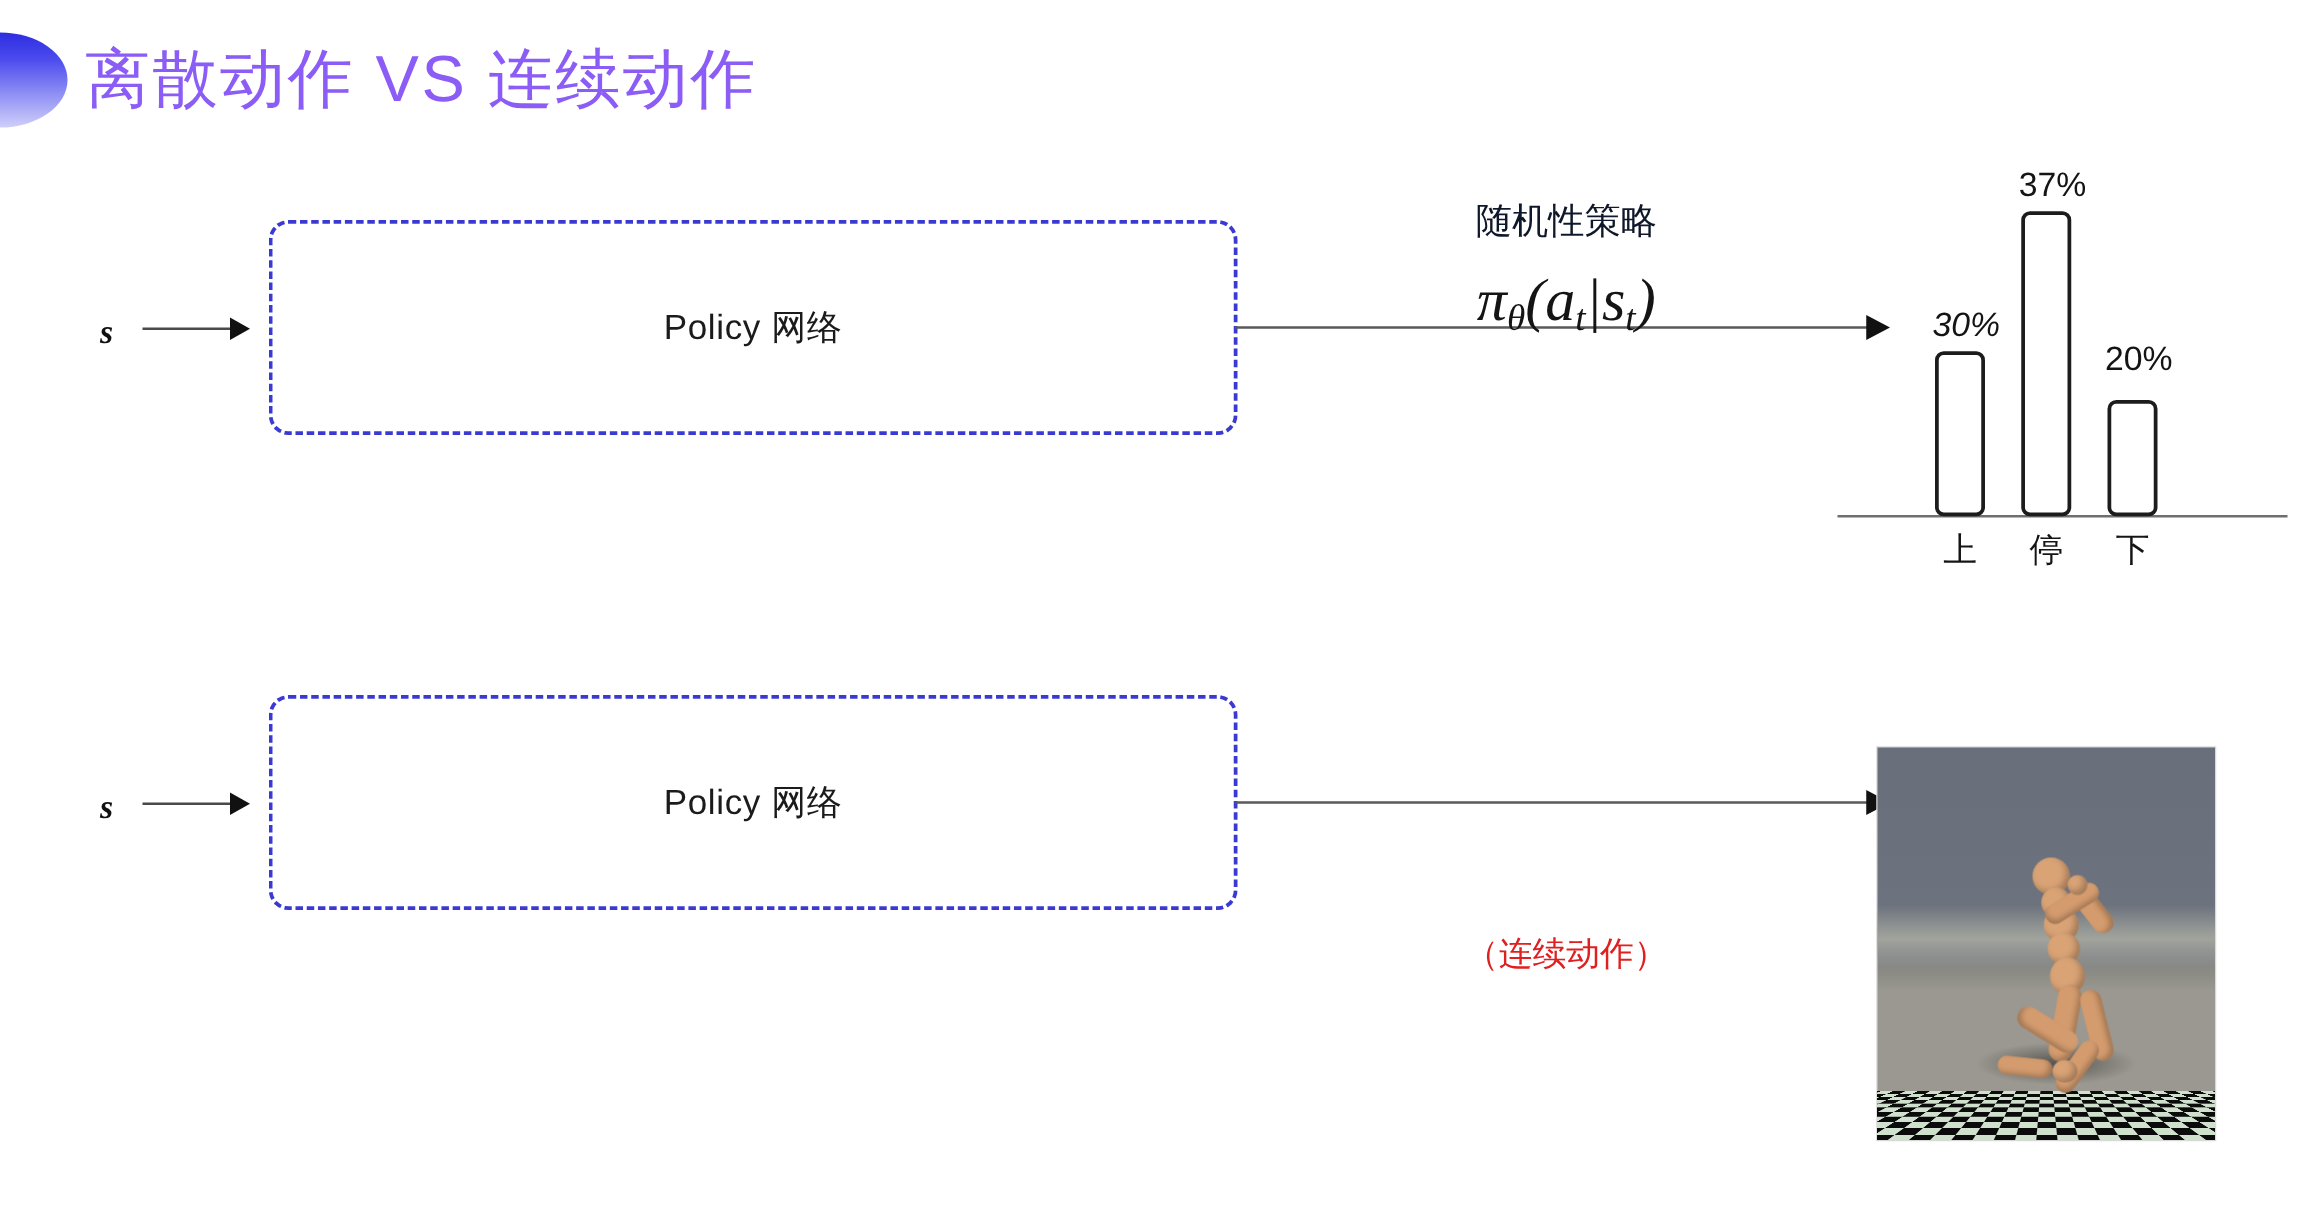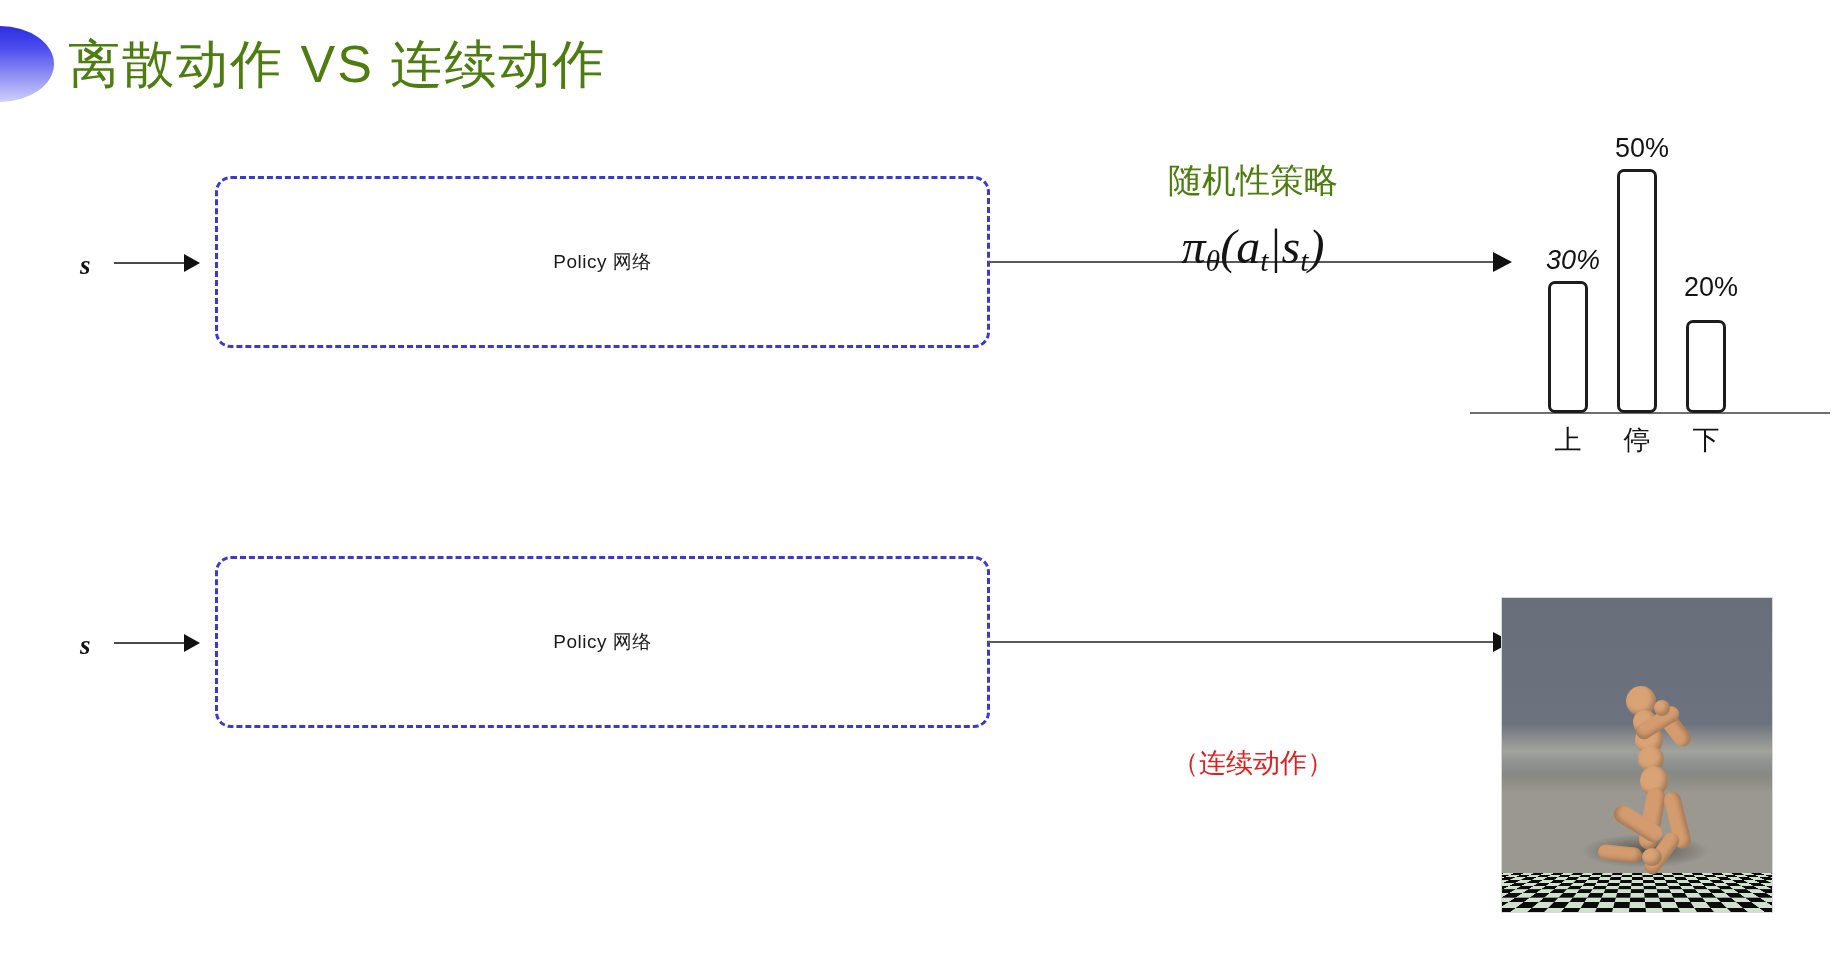--- a/index.html
+++ b/index.html
@@ -12,21 +12,21 @@
 
   
   .title-deco{
     position:absolute;left:0px;top:26px;width:54px;height:76px;
     border-top-right-radius:54px 38px;
     border-bottom-right-radius:54px 38px;
     background:linear-gradient(180deg,#2d2de0 0%,#4b4bee 28%,#8a8af4 62%,#cfcffa 100%);
   }
   .title-text{
     position:absolute;left:68px;top:26px;
-    font-size:52px;line-height:76px;color:#4d7c0f;letter-spacing:2px;
+    font-size:52px;line-height:76px;color:#8b5cf6;letter-spacing:2px;
     white-space:nowrap;font-weight:400;
   }
 
   
   .row{position:absolute;left:0;width:1846px;}
   .row-top{top:0;height:500px;}
   .row-bottom{top:500px;height:466px;}
 
   
   .s-label{
@@ -43,35 +43,35 @@
     border-left:16px solid #111;
   }
 
   
   .policy-box{
     position:absolute;border:3px dashed #3a3ad2;border-radius:16px;
     box-sizing:border-box;background:transparent;
     display:flex;align-items:center;justify-content:center;
   }
   .policy-label{
-    font-size:19px;color:#1b1b1b;letter-spacing:0.5px;white-space:nowrap;
+    font-size:28px;color:#1b1b1b;letter-spacing:0.5px;white-space:nowrap;
   }
 
   
   .out-arrow{position:absolute;}
   .out-arrow .shaft{position:absolute;left:0;top:9px;height:2px;background:#5a5a5a;}
   .out-arrow .head{
     position:absolute;top:0;width:0;height:0;
     border-top:10px solid transparent;border-bottom:10px solid transparent;
     border-left:19px solid #111;
   }
 
   
   .cap-block{position:absolute;text-align:center;}
-  .cap-title{font-size:34px;color:#4d7c0f;white-space:nowrap;line-height:1.2;}
+  .cap-title{font-size:29px;color:#0f172a;white-space:nowrap;line-height:1.2;}
   .cap-formula{
     font-family:"Liberation Serif","DejaVu Serif",serif;
     font-size:48px;color:#141414;white-space:nowrap;line-height:1.35;font-style:italic;
   }
   .sub{font-size:0.62em;vertical-align:-0.28em;font-style:italic;}
   .cap-red{
     position:absolute;font-size:27px;color:#e02020;white-space:nowrap;text-align:center;
   }
 
   
@@ -154,21 +154,21 @@
 
 
     <div class="chart" style="left:1470px;top:110px;width:360px;height:360px;">
 
       <div class="axis" style="top:302px;width:360px;"></div>
 
       <div class="bar-value" style="left:58px;top:135px;width:90px;font-style:italic;">30%</div>
       <div class="bar" style="left:78px;top:171px;width:40px;height:132px;"></div>
       <div class="bar-cat" style="left:58px;top:312px;width:80px;">上</div>
 
-      <div class="bar-value" style="left:127px;top:23px;width:90px;">50%</div>
+      <div class="bar-value" style="left:127px;top:23px;width:90px;">37%</div>
       <div class="bar" style="left:147px;top:59px;width:40px;height:244px;"></div>
       <div class="bar-cat" style="left:127px;top:312px;width:80px;">停</div>
 
       <div class="bar-value" style="left:196px;top:162px;width:90px;">20%</div>
       <div class="bar" style="left:216px;top:210px;width:40px;height:93px;"></div>
       <div class="bar-cat" style="left:196px;top:312px;width:80px;">下</div>
     </div>
   </div>
 
   <div class="row row-bottom">

